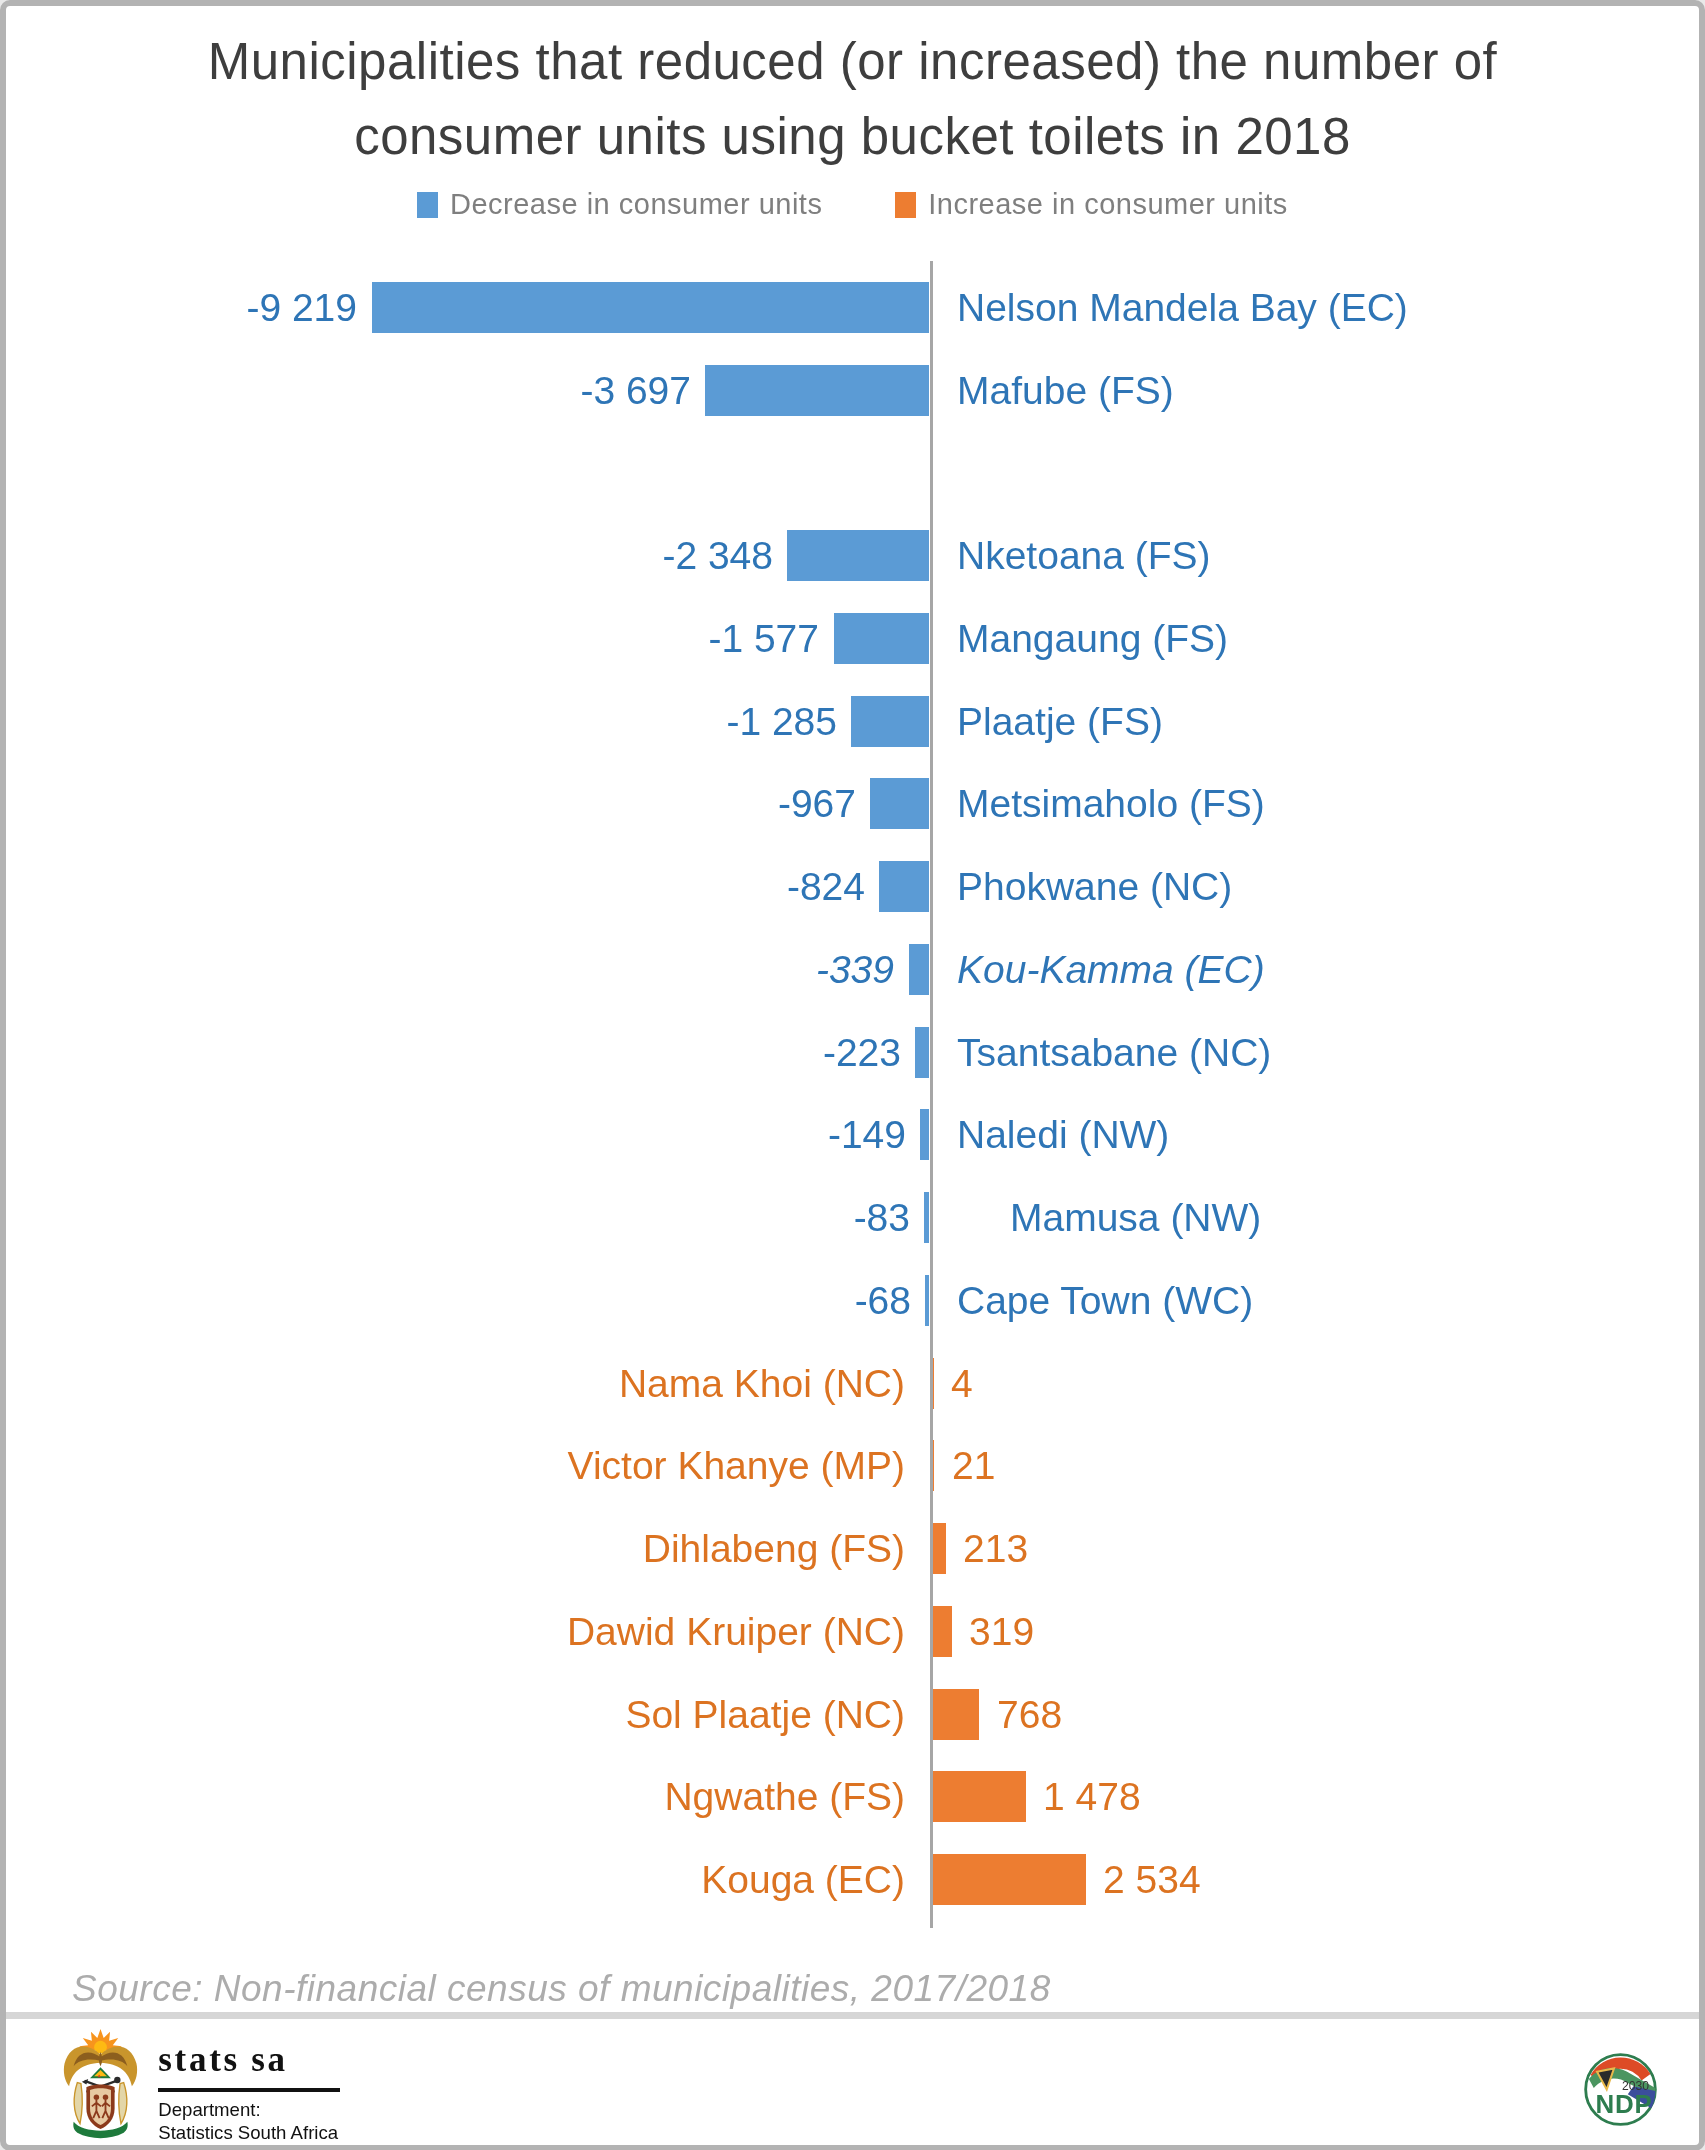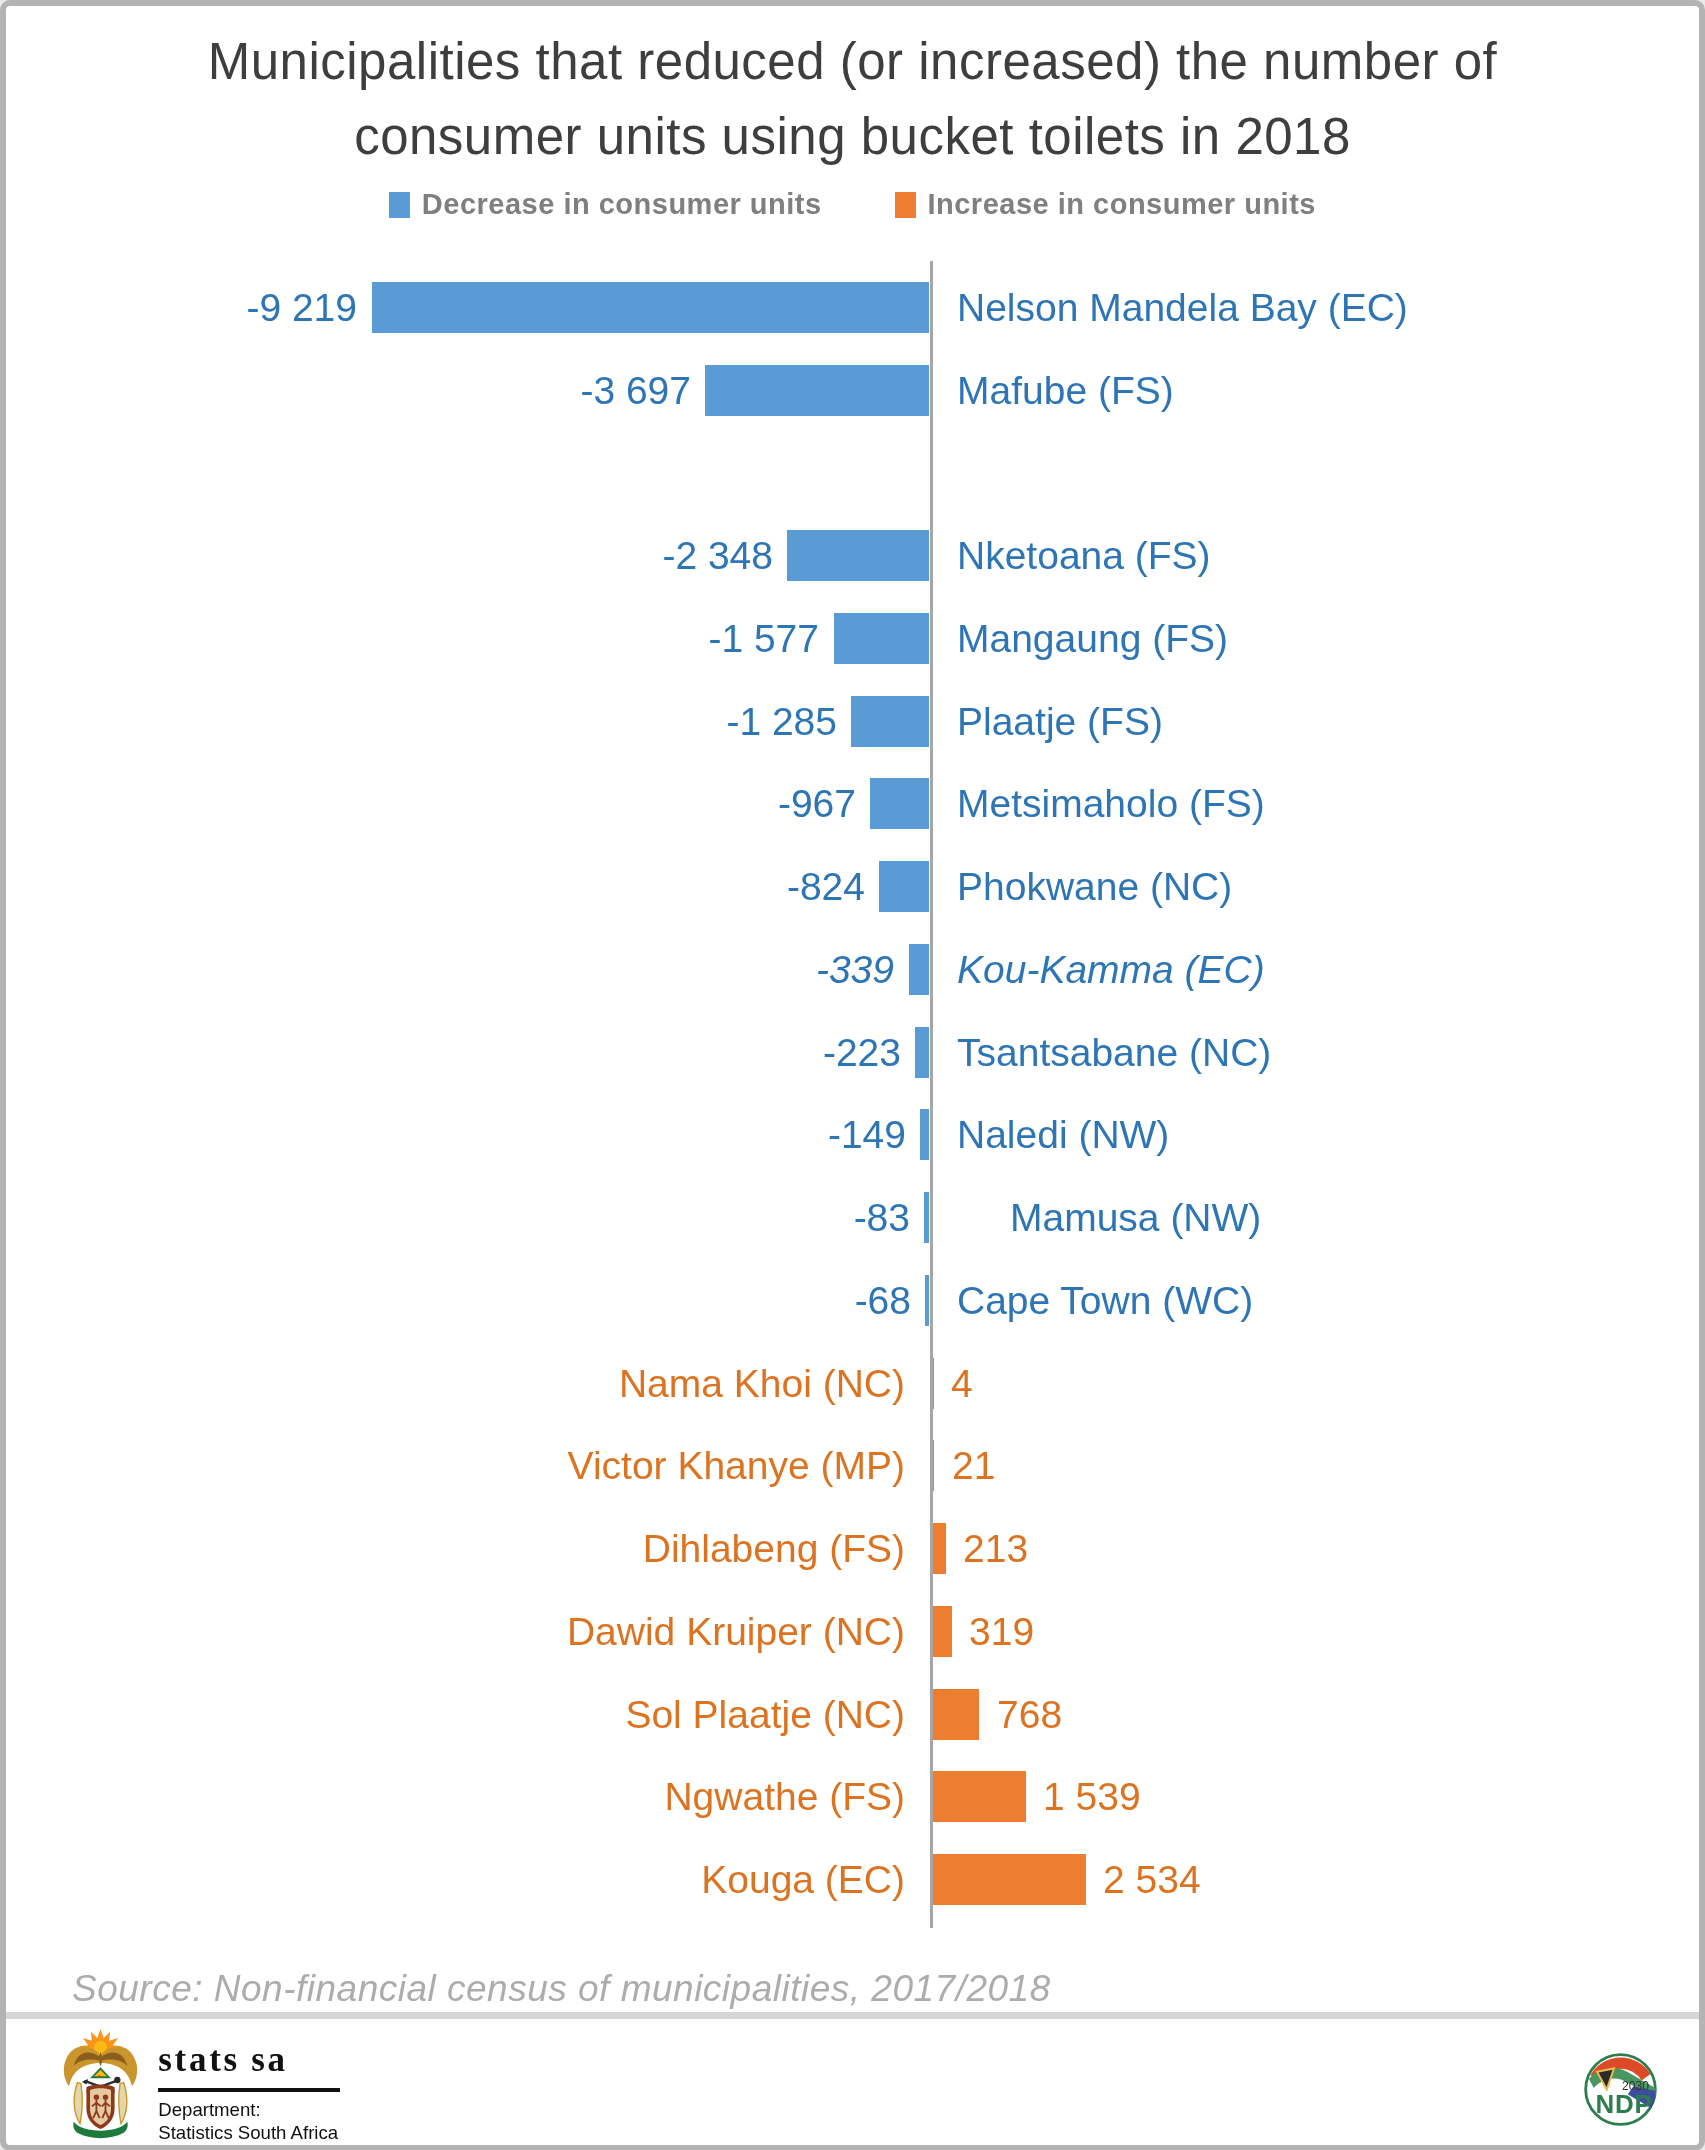--- a/index.html
+++ b/index.html
@@ -15,21 +15,21 @@
   }
   .title{
     position:absolute;top:19px;left:0;right:0;
     text-align:center;
     color:var(--title-text,#3e3e3e);
     font-size:51px;line-height:1.47;
     letter-spacing:0.5px;
   }
   .legend{
     position:absolute;top:182px;left:0;right:0;
-    display:flex;justify-content:center;align-items:center;gap:73px;font-weight:bold;
+    display:flex;justify-content:center;align-items:center;gap:73px;
   }
   .legend-item{display:flex;align-items:center;gap:11.8px;}
   .swatch{width:21px;height:26px;display:inline-block;}
   .swatch.dec{background:var(--dec-bar,#5B9BD5);}
   .swatch.inc{background:var(--inc-bar,#ED7D31);}
   .legend-label{font-size:29px;color:var(--legend-text,#7f7f7f);letter-spacing:0.5px;}
   .chart{position:absolute;left:0;top:260px;width:1692px;height:1655px;}
   .axis{
     position:absolute;left:924px;top:-5.5px;height:1667px;width:3.2px;
     background:var(--axis,#A6A6A6);
@@ -162,21 +162,21 @@
         <div class="rowtxt txt-inc" style="left: 963px;">319</div>
         <div class="rowtxt txt-inc" style="right: 793px;">Dawid Kruiper (NC)</div>
       </div>
       <div class="row" style="top: 1407px;">
         <div class="bar inc" style="left: 927px; width: 46px;"></div>
         <div class="rowtxt txt-inc" style="left: 991px;">768</div>
         <div class="rowtxt txt-inc" style="right: 793px;">Sol Plaatje (NC)</div>
       </div>
       <div class="row" style="top: 1489px;">
         <div class="bar inc" style="left: 927px; width: 93px;"></div>
-        <div class="rowtxt txt-inc" style="left: 1037px;">1 539</div>
+        <div class="rowtxt txt-inc" style="left: 1037px;">1 478</div>
         <div class="rowtxt txt-inc" style="right: 793px;">Ngwathe (FS)</div>
       </div>
       <div class="row" style="top: 1572px;">
         <div class="bar inc" style="left: 927px; width: 153px;"></div>
         <div class="rowtxt txt-inc" style="left: 1097px;">2 534</div>
         <div class="rowtxt txt-inc" style="right: 793px;">Kouga (EC)</div>
       </div>
     </div>
 
   <div class="source">Source: Non-financial census of municipalities, 2017/2018</div>

